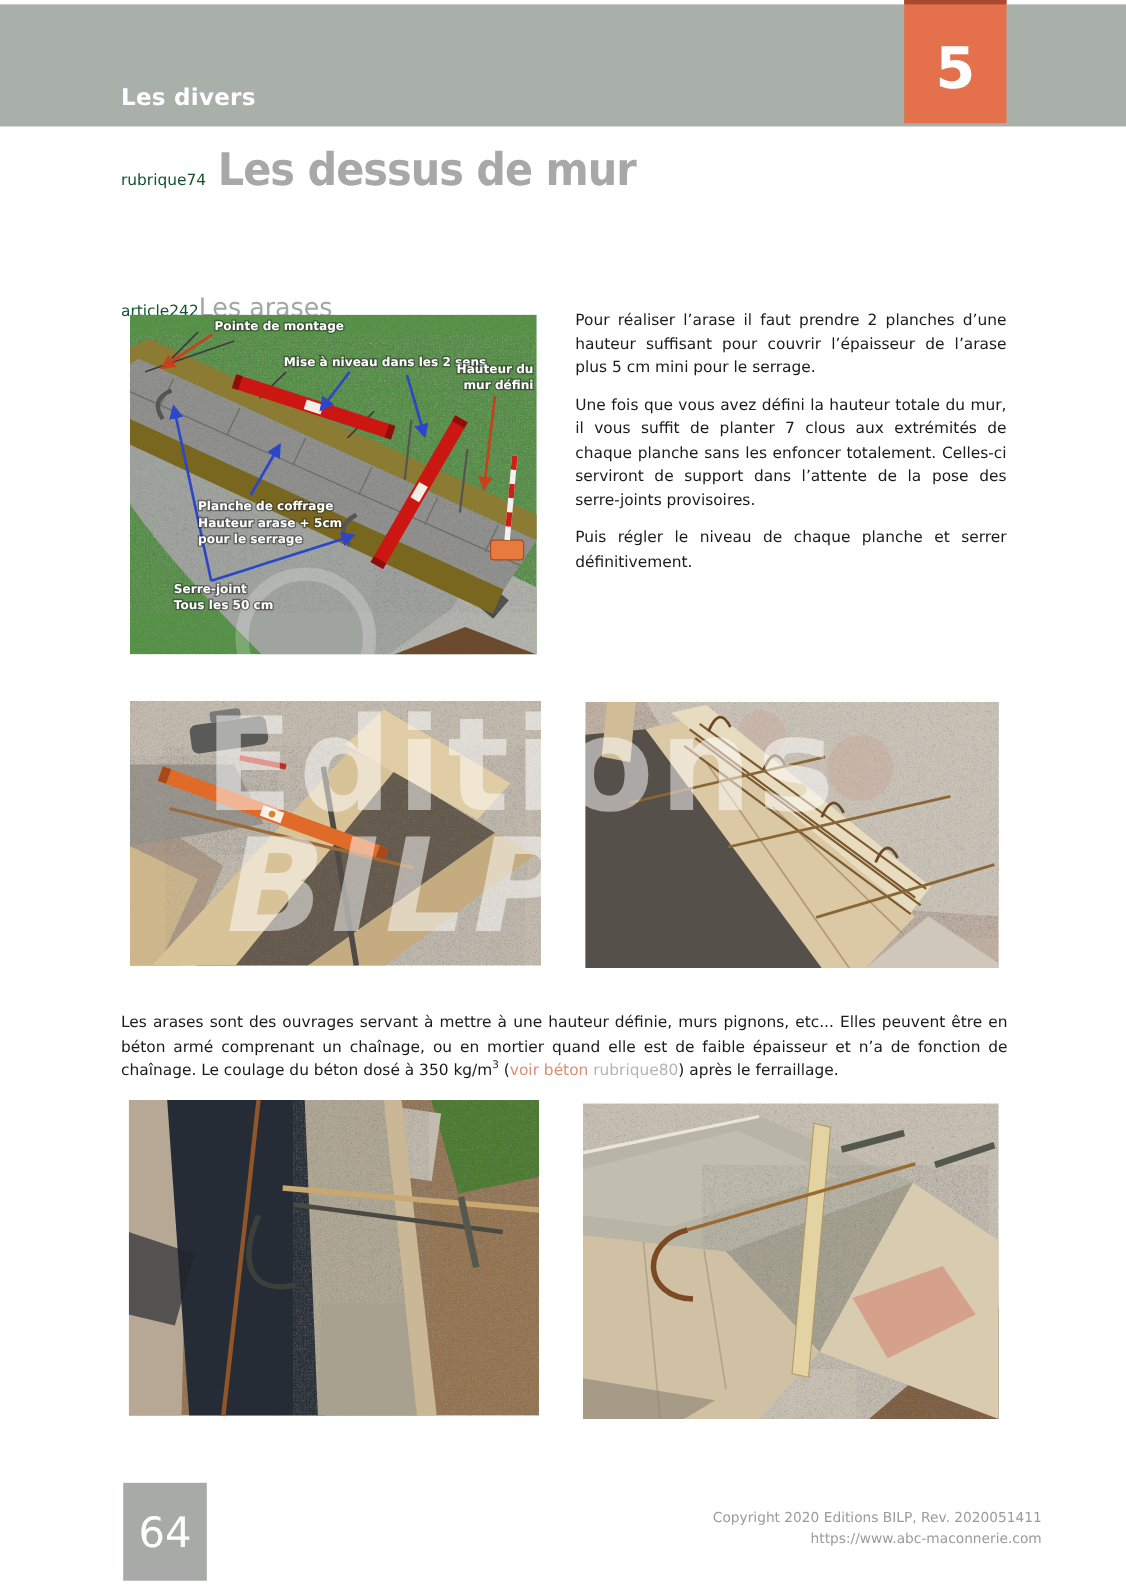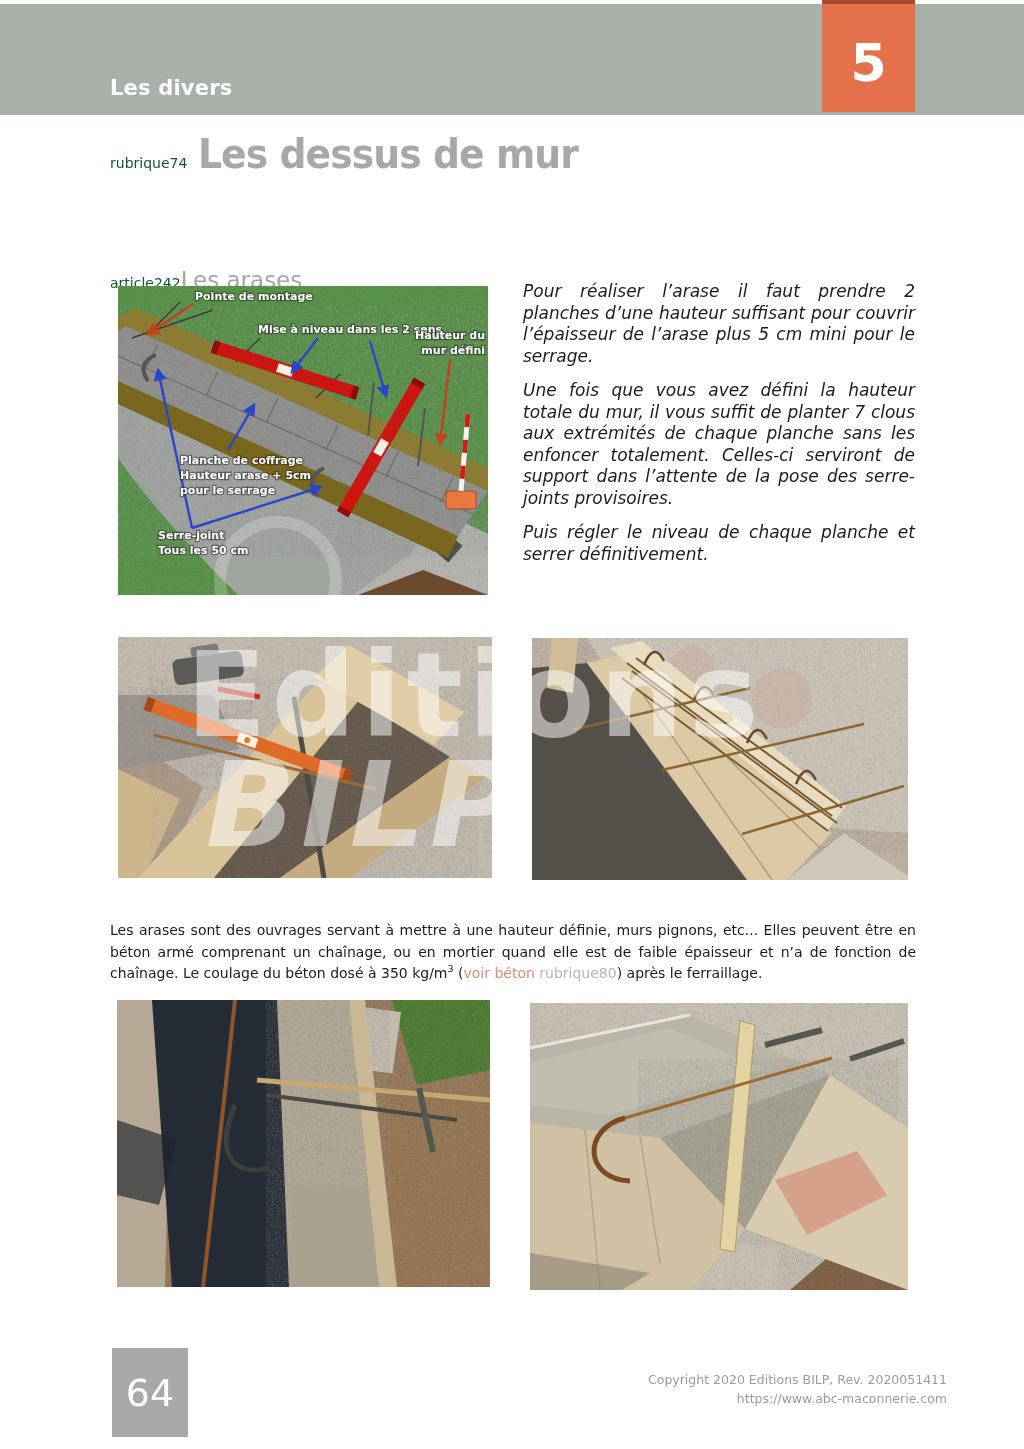--- a/index.html
+++ b/index.html
@@ -16,21 +16,21 @@
 
   
   .rubrique-row{position:absolute;left:110px;top:134px;display:flex;align-items:baseline;gap:11px;white-space:nowrap;}
   .ref-tag{color:#14532d;font-weight:400;font-size:14px;}
   .h1{color:#a8a8a8;font-weight:700;font-size:41px;line-height:1;letter-spacing:-1px;transform:scaleX(.92);transform-origin:left bottom;}
   .article-row{position:absolute;left:110px;top:229px;display:flex;align-items:baseline;white-space:nowrap;margin-top:40px;}
   .h2{color:#a5a5a5;font-weight:400;font-size:23px;line-height:1;}
 
   
   .col-right{position:absolute;left:523px;top:281px;width:392px;}
-  .col-right p{margin:0 0 13px;font-size:17px;line-height:21.5px;color:#1b1b1b;text-align:justify;font-style:italic;}
+  .col-right p{margin:0 0 13px;font-size:14px;line-height:21.5px;color:#1b1b1b;text-align:justify;}
   .full-par{position:absolute;left:110px;top:920px;width:806px;font-size:14px;line-height:21.5px;color:#1b1b1b;text-align:justify;}
   .link-orange{color:#d98d72;}
   .ref-light{color:#b5b5b5;}
   .full-par sup{font-size:9.5px;line-height:0;vertical-align:super;}
 
   
   .fig{position:absolute;overflow:hidden;}
   .fig svg{display:block;width:100%;height:100%;}
   .diagram{left:118px;top:286px;width:370px;height:309px;}
   .photo1{left:118px;top:637px;width:374px;height:241px;}

